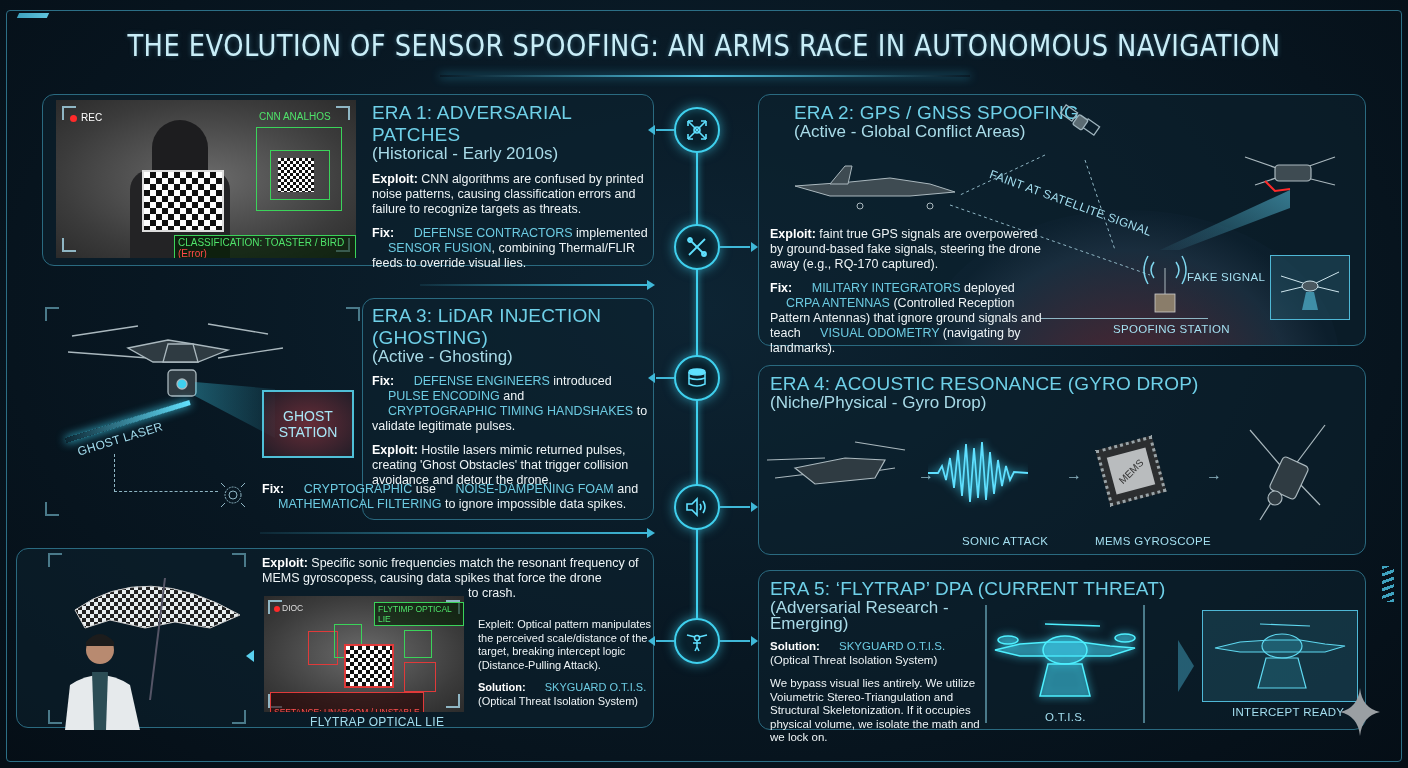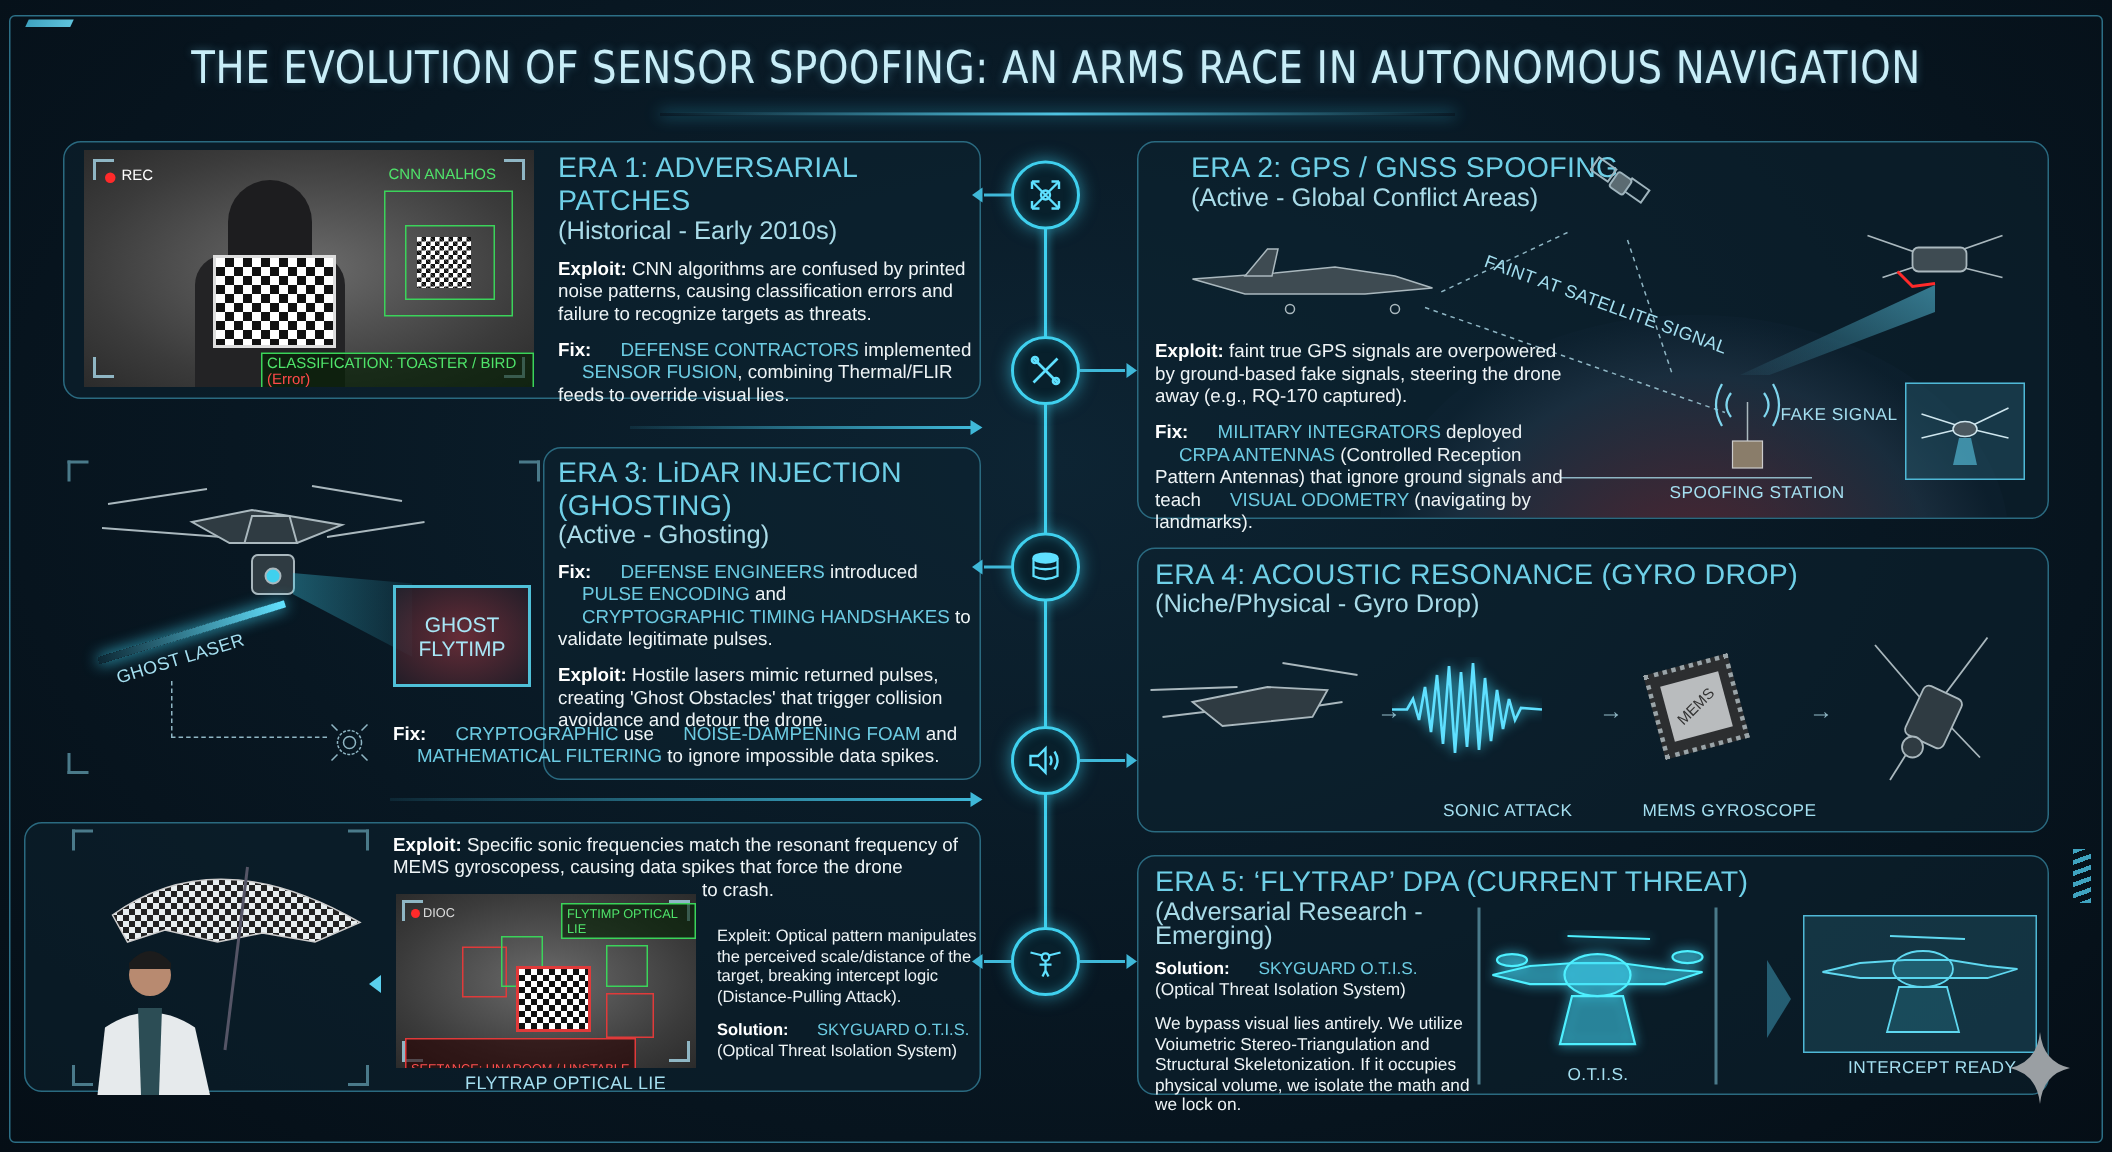--- a/index.html
+++ b/index.html
@@ -200,21 +200,21 @@
     <path d="M100 26 L125 26 L130 44 L95 44 Z"></path>
     <rect x="100" y="52" width="28" height="26" rx="4"></rect>
     <circle cx="114" cy="66" r="5" fill="#3fd0ee"></circle>
   </g>
 </svg>
 <div style="position:absolute;left:60px;top:400px;width:130px;height:5px;background:linear-gradient(90deg, rgba(63,208,238,0.1), #62e2ff);transform:rotate(-17deg);transform-origin:right center;box-shadow:0 0 10px #3fd0ee;"></div>
 <span class="caption" style="left:76px;top:432px;transform:rotate(-17deg);font-size:12px;">GHOST LASER</span>
 <div style="position:absolute;left:195px;top:375px;width:80px;height:70px;background:linear-gradient(90deg, rgba(63,208,238,0.35), rgba(63,208,238,0.08));clip-path:polygon(0 10%, 100% 20%, 100% 90%, 0 30%);"></div>
 <div style="position:absolute;left:262px;top:390px;width:92px;height:68px;border:2px solid #4fc0d8;background:radial-gradient(ellipse, rgba(180,60,70,0.55), rgba(40,30,40,0.8));display:flex;flex-direction:column;align-items:center;justify-content:center;">
   <span style="font-size:14px;color:#a8e6f6;line-height:16px;">GHOST</span>
-  <span style="font-size:14px;color:#a8e6f6;line-height:16px;">FLYTIMP</span>
+  <span style="font-size:14px;color:#a8e6f6;line-height:16px;">STATION</span>
 </div>
 <div style="position:absolute;left:114px;top:454px;width:104px;height:38px;border-left:1px dashed #8fb6c4;border-bottom:1px dashed #8fb6c4;"></div>
 <div class="txt" style="left:372px;top:305px;width:280px;">
   <div class="era-title">ERA 3: LiDAR INJECTION (GHOSTING)</div>
   <div class="era-sub">(Active - Ghosting)</div>
   <p style="margin-top:9px;"><span class="lbl">Fix:</span> <span class="hl">DEFENSE ENGINEERS</span><span> introduced </span><span class="hl">PULSE ENCODING</span><span> and </span><span class="hl">CRYPTOGRAPHIC TIMING HANDSHAKES</span><span> to validate legitimate pulses.</span></p>
   <p style="margin-top:9px;"><span class="lbl">Exploit:</span> <span>Hostile lasers mimic returned pulses, creating 'Ghost Obstacles' that trigger collision avoidance and detour the drone.</span></p>
 </div>
 
 <svg style="position:absolute;left:218px;top:480px;" width="30" height="30" viewBox="0 0 30 30">

